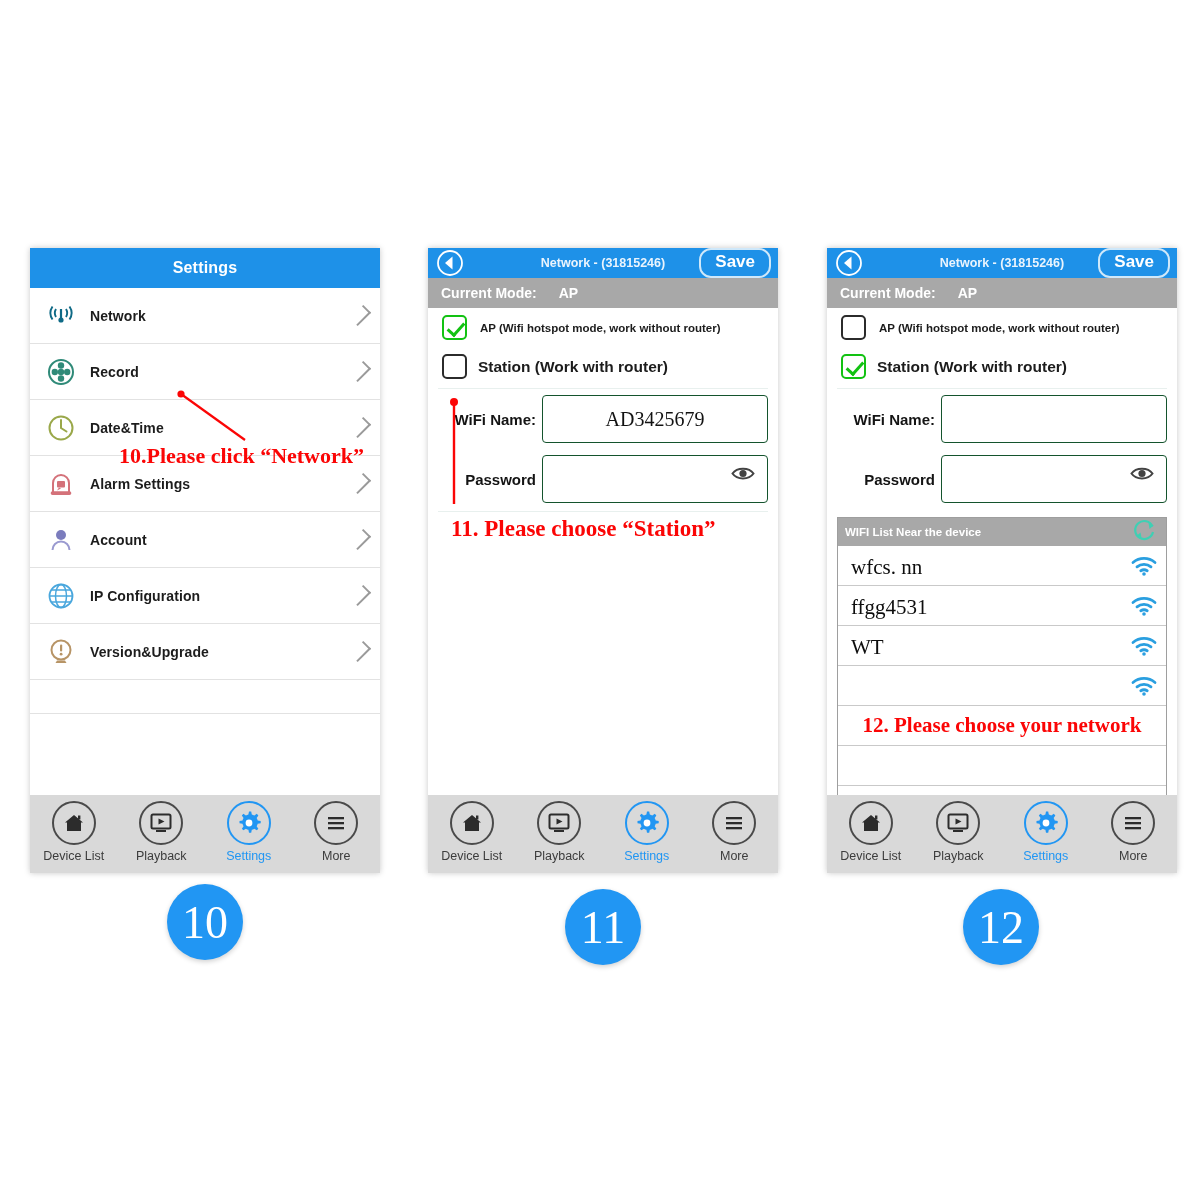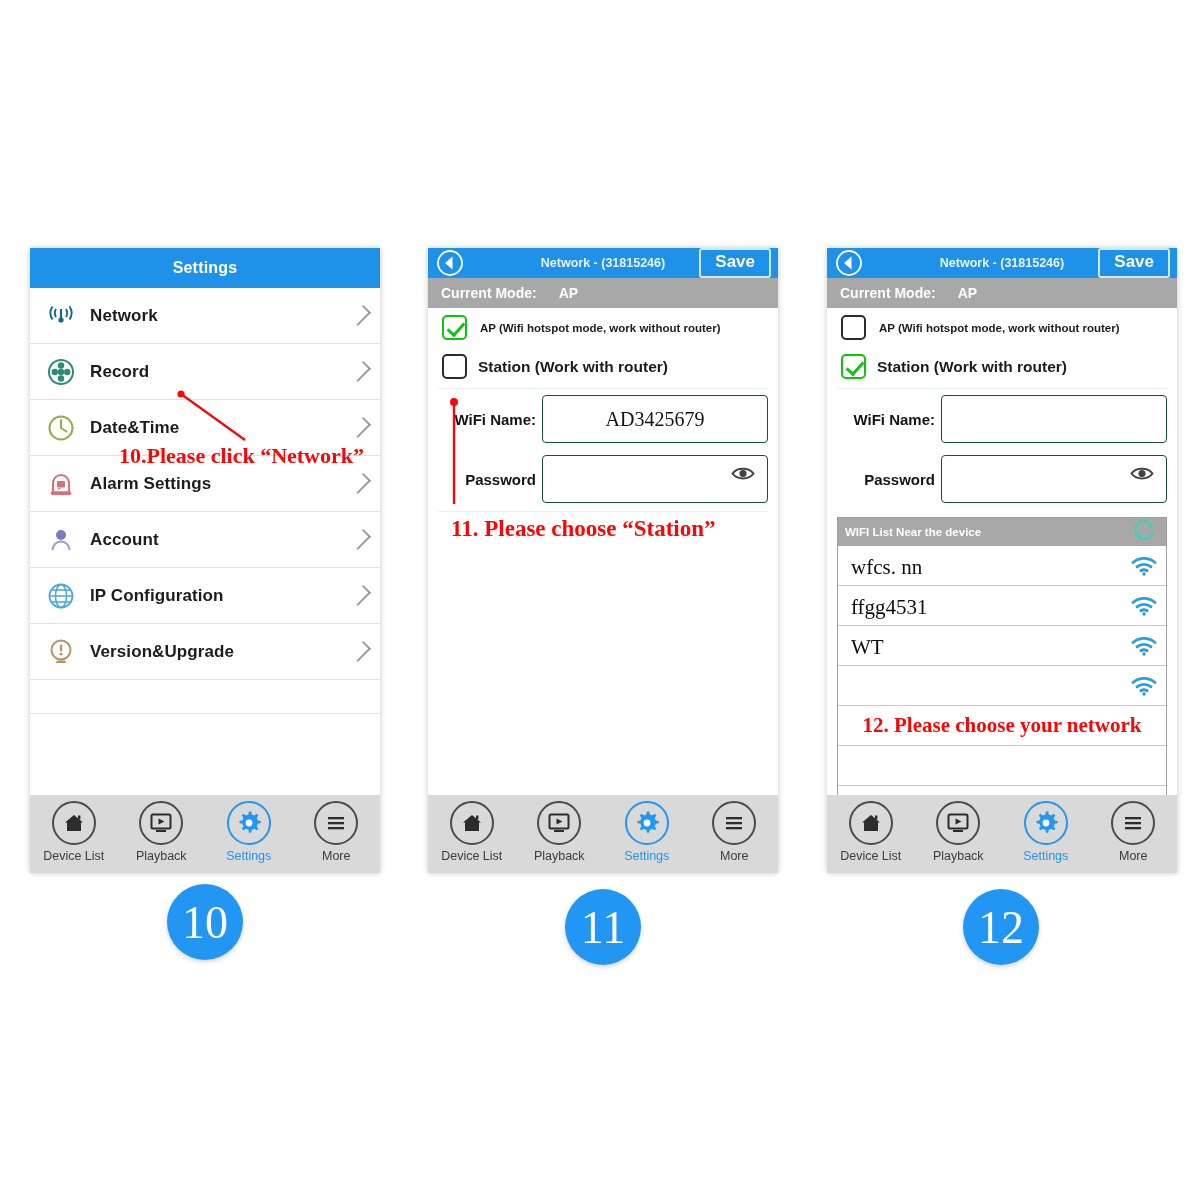--- a/index.html
+++ b/index.html
@@ -39,21 +39,21 @@
     position: relative;
   }
   .nettitle .back svg { display:block; }
   .nettitle .net-label {
     position: absolute; left: 0; right: 0; text-align: center;
     color: #eaf4fd; font-size: 12.5px; font-weight: bold;
     pointer-events: none;
   }
   .save-btn {
     margin-left: auto; margin-right: 7px;
-    border: 2px solid #cfe8fa; border-radius: 3px;
+    border: 2px solid #cfe8fa; border-radius: 12px;
     color: #ffffff; font-size: 17px; font-weight: bold;
     padding: 3px 14px 4px 14px; background: transparent;
     line-height: 1.1;
   }
 
   
   .modebar {
     height: 30px; background: #a8a8a8;
     display: flex; align-items: center; padding-left: 13px;
     color: #ffffff; font-size: 14px; font-weight: bold;
@@ -79,21 +79,21 @@
 
   
   .settings-list { background: #ffffff; }
   .srow {
     height: 56px; display: flex; align-items: center;
     border-bottom: 1px solid #e2e2e2; padding: 0 14px 0 16px;
     position: relative;
   }
   .srow .sicon { width: 40px; flex: 0 0 40px; display:flex; align-items:center; justify-content:flex-start; }
   .srow .slabel {
-    flex: 1; font-size: 17px; font-weight: bold; color: #1c1c1c;
+    flex: 1; font-size: 14px; font-weight: bold; color: #1c1c1c;
     letter-spacing: .1px; margin-left: 4px;
   }
   .srow .chev { flex: 0 0 auto; }
   .chev { width: 11px; height: 19px; border-right: 2.4px solid #9a9a9a; border-top: 2.4px solid #9a9a9a; transform: rotate(45deg); }
   .srow-filler { height: 34px; background: #fff; border-bottom: 1px solid #e2e2e2; }
 
   
   .formarea { background: #ffffff; padding: 0; }
   .cbrow { display: flex; align-items: center; padding: 7px 0 7px 14px; }
   .cbox {

